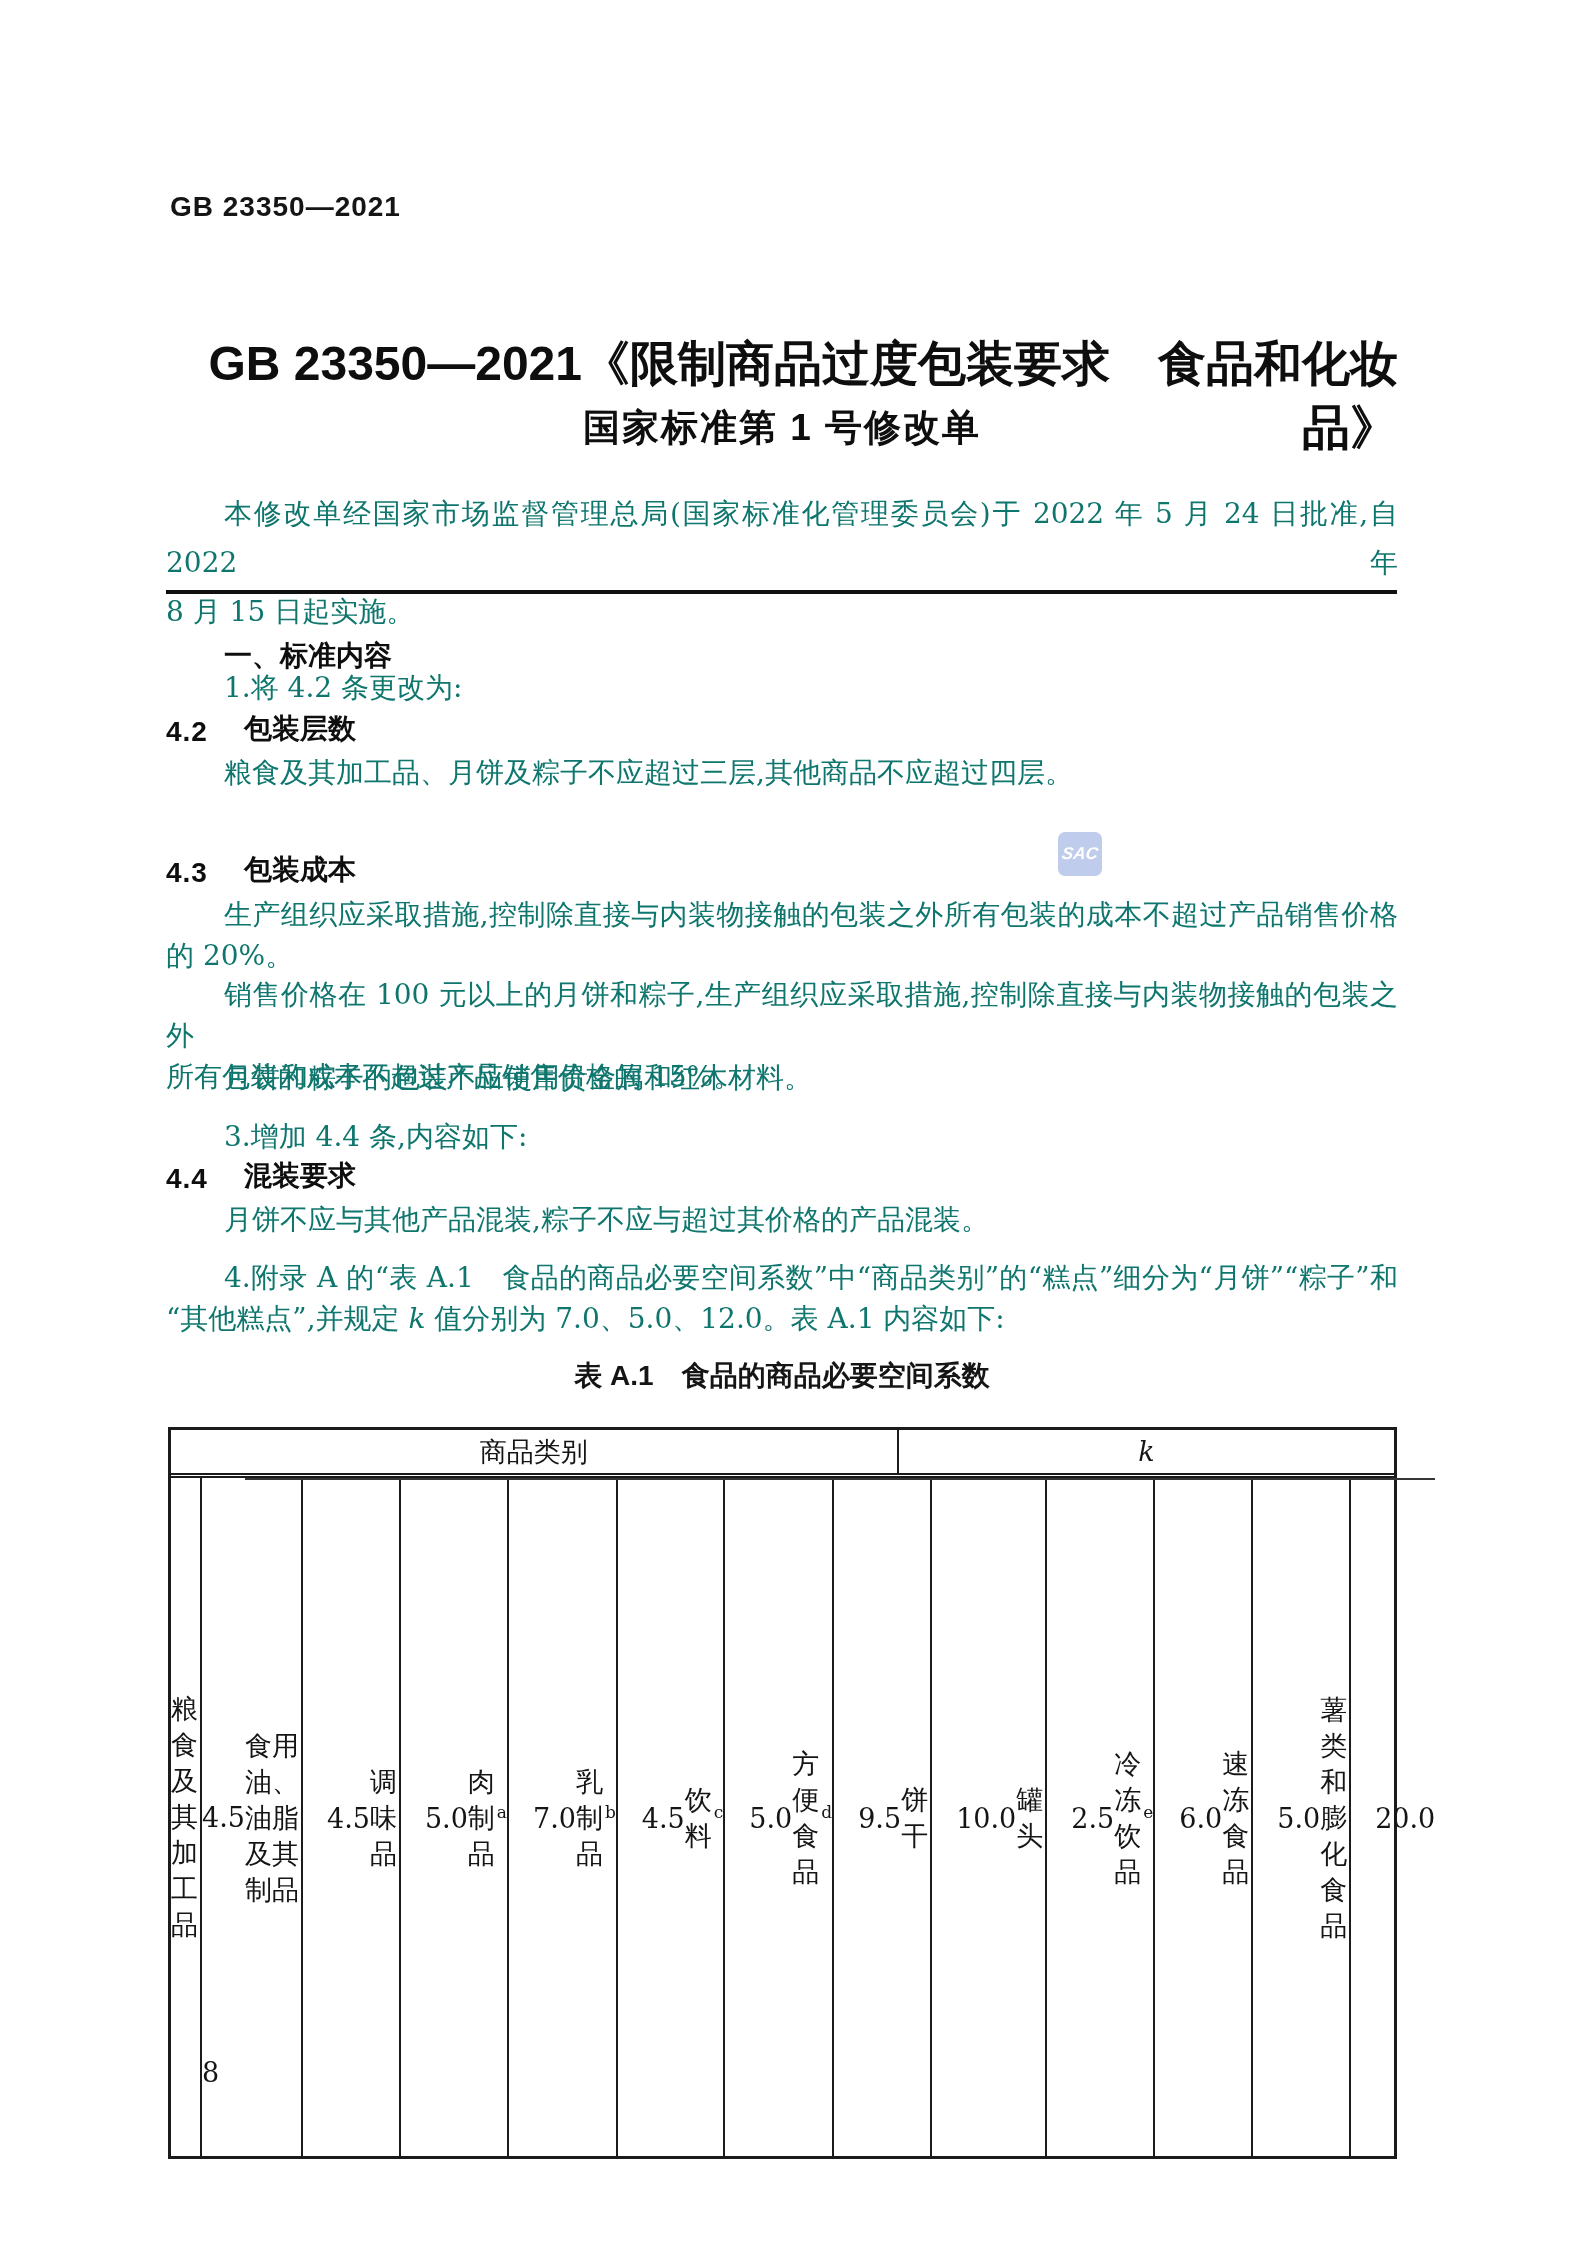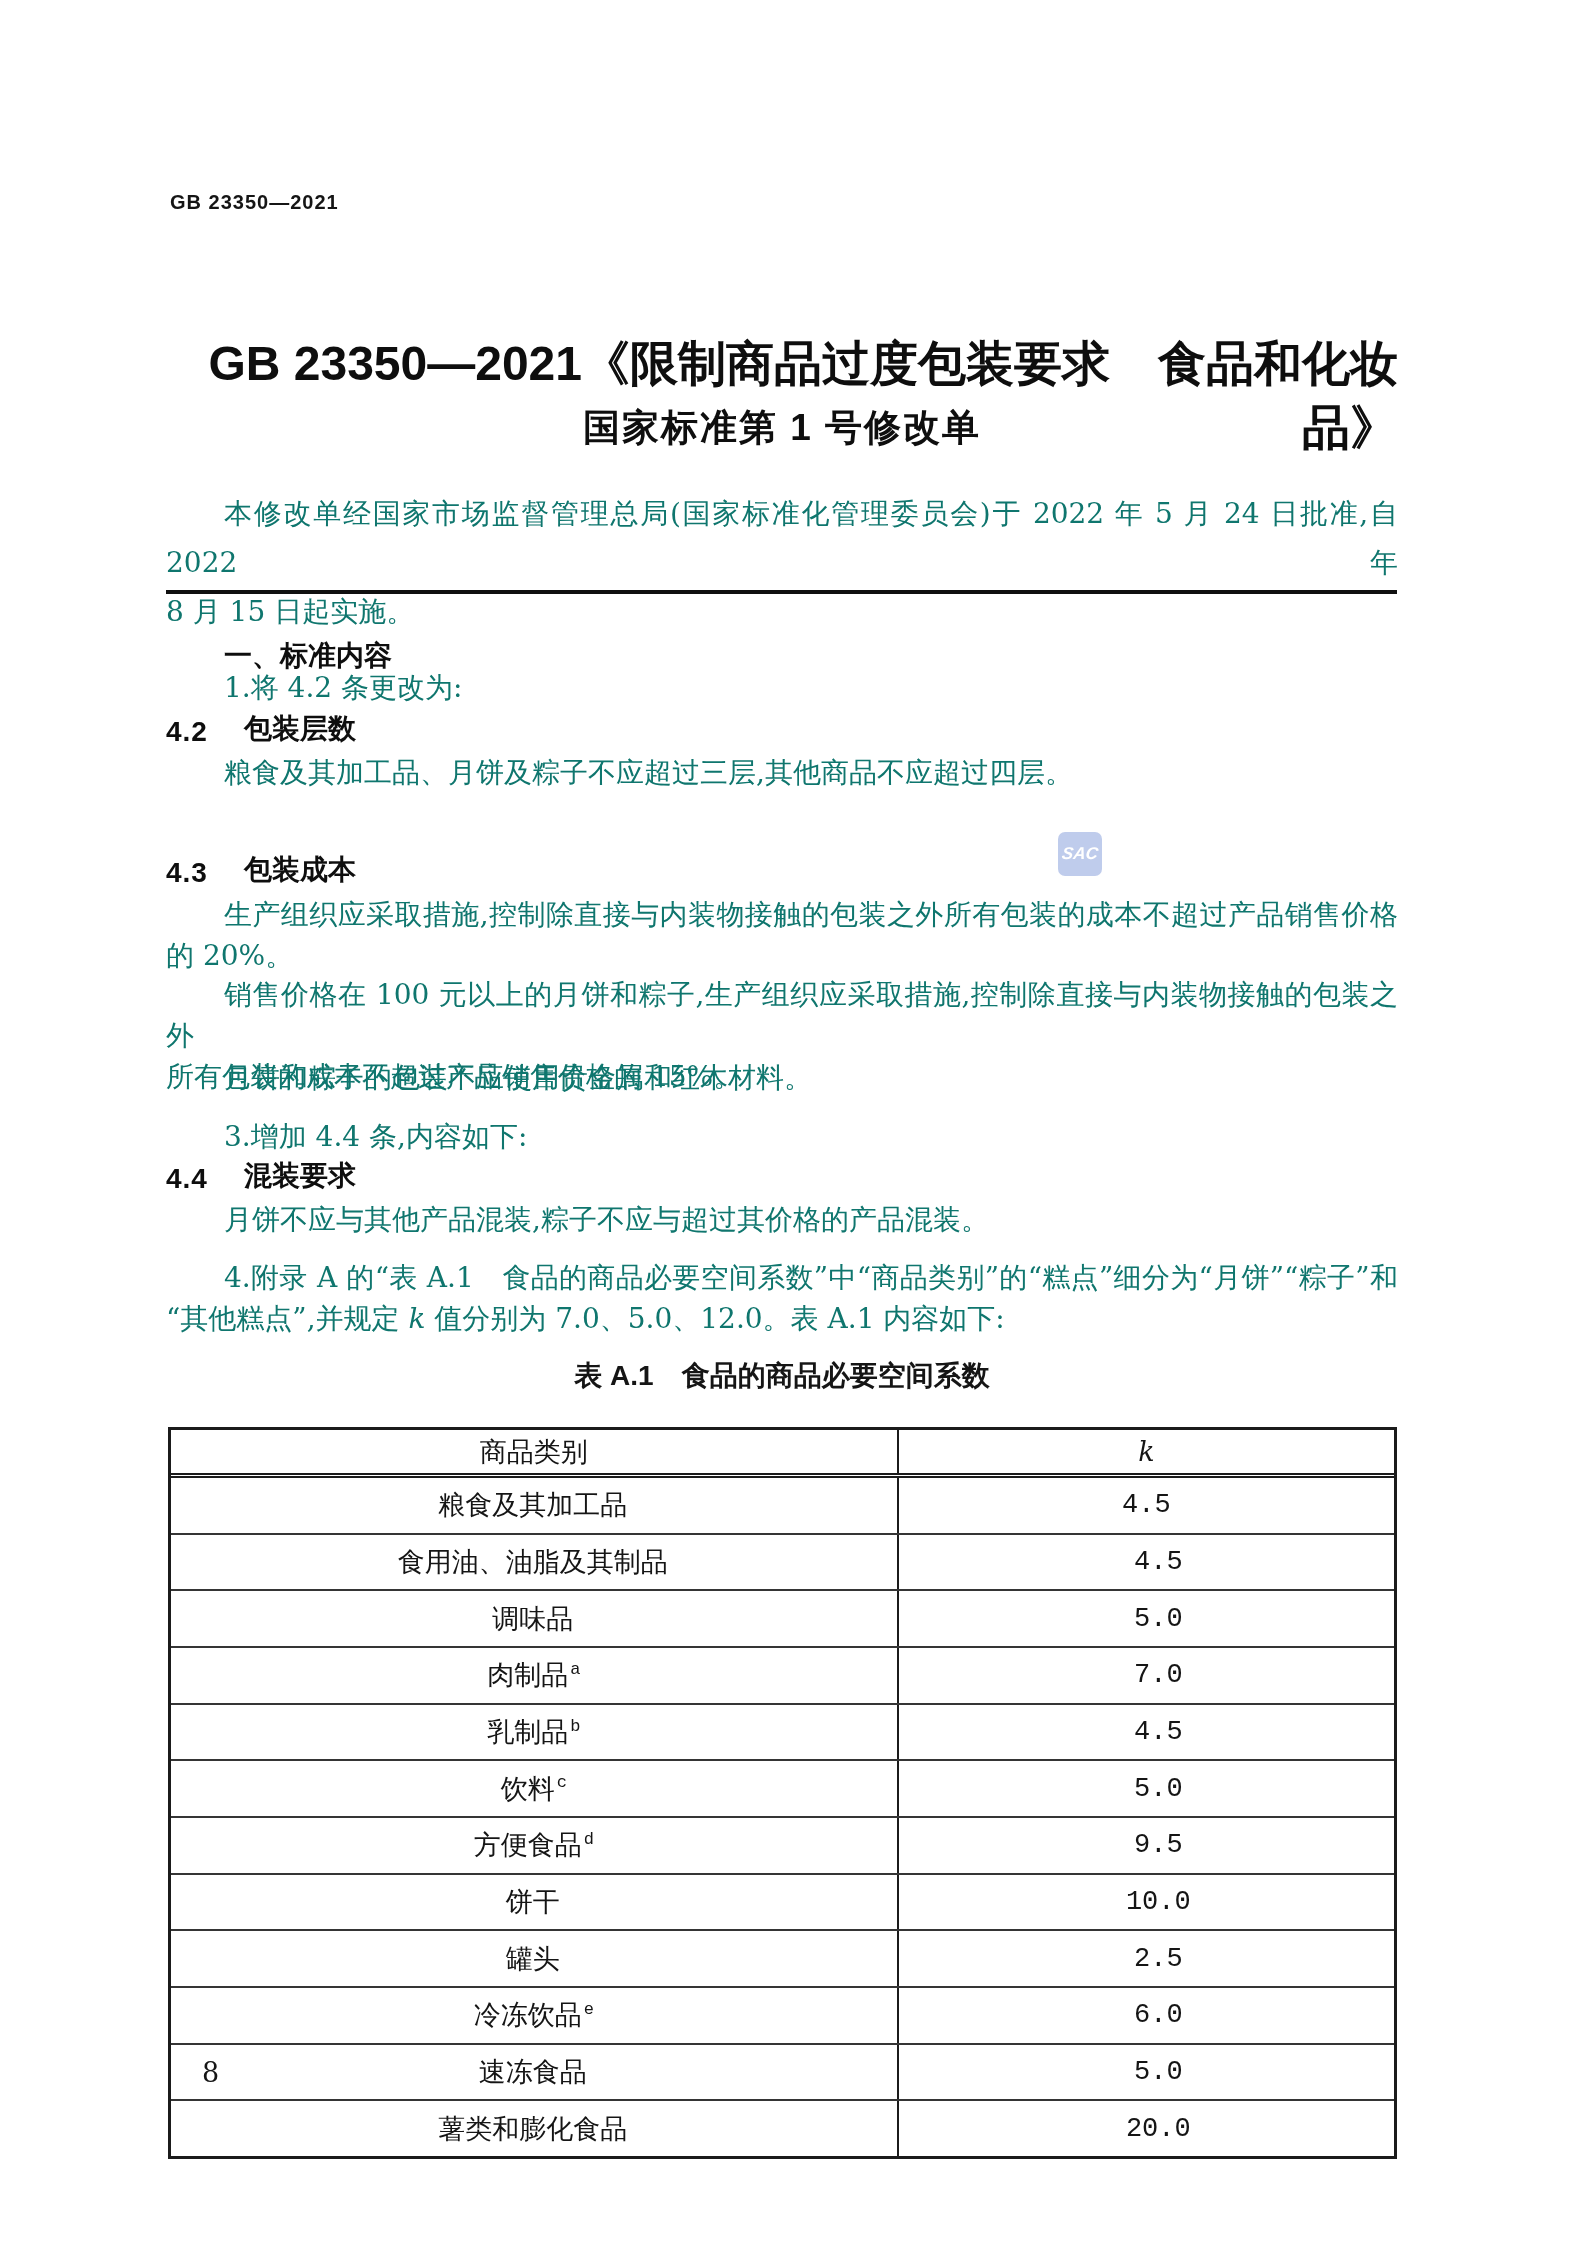--- a/index.html
+++ b/index.html
@@ -12,21 +12,21 @@
     color:#151515;
     font-family:"DejaVu Serif","Liberation Serif",serif;
     overflow:hidden;
   }
   .abs { position:absolute; }
   .content-x { left:166px; width:1232px; }
 
   .gb-header {
     left:170px; top:191px;
     font-family:"Liberation Sans",sans-serif;
-    font-weight:700; font-size:20px; letter-spacing:1px;
+    font-weight:700; font-size:28px; letter-spacing:1px;
   }
 
   .title-line {
     left:166px; width:1232px; text-align:center;
     font-family:"Liberation Sans",sans-serif;
     font-weight:700; color:#0e0e0e;
   }
   .title-l1 { top:332px; font-size:48px;text-align:right; }
   .title-l2 { top:403px; font-size:37px; letter-spacing:2px; }
 
@@ -53,21 +53,21 @@
   }
 
   .atable {
     left:168px; top:1427px; width:1229px; height:732px;
     border:3px solid #1b1b1b;
     display:flex; flex-direction:column;
     font-size:27px;
   }
   .trow { display:flex; align-items:stretch; }
   .thead-row { height:48px; flex:none; border-bottom:5px double #1b1b1b; }
-  .tbody-host { flex:1; display:flex; flex-direction:column;font-family:Liberation Mono, monospace; }
+  .tbody-host { flex:1; display:flex; flex-direction:row; }
   .tbody-host .trow { flex:1; }
   .tbody-host .trow + .trow { border-top:2px solid #353535;gap:24px; }
   .tc { display:flex; align-items:center; justify-content:center; }
   .tc.c1 { width:59.5%; border-right:2px solid #1b1b1b; }
   .tc.c2 { flex:1; }
   sup.note { font-size:17px; line-height:1; margin-left:2px; transform:translateY(-6px); }
 
   .watermark {
     left:1058px; top:832px; width:44px; height:44px;
     background:#b9c7ea; border-radius:7px;

